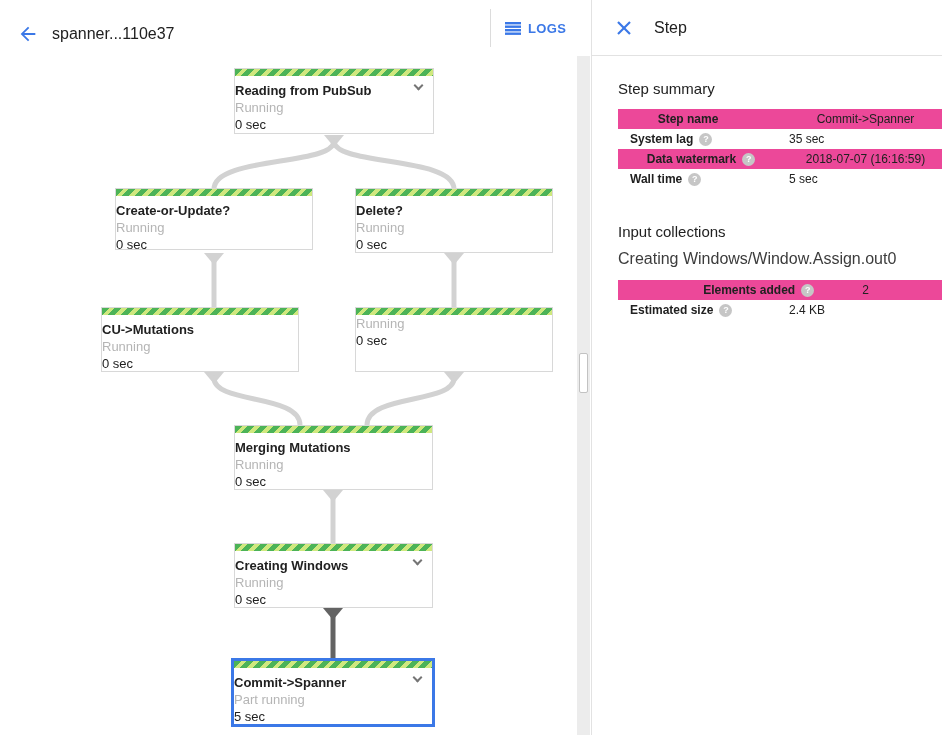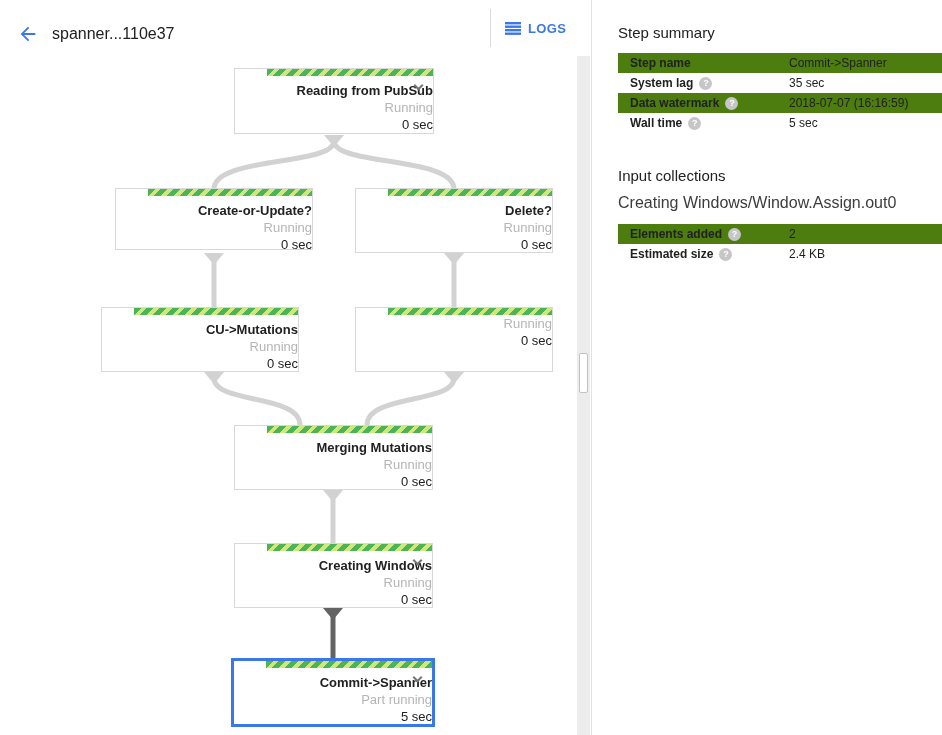--- a/index.html
+++ b/index.html
@@ -13,21 +13,21 @@
   .back-btn { width:40px; height:40px; margin-left:8px; display:flex; align-items:center; justify-content:center; cursor:pointer; }
   .job-title { font-size:16px; color:#212121; margin-left:4px; }
   .mini-divider { position:absolute; left:490px; top:9px; height:38px; width:1px; background:#dcdcdc; }
   .logs-btn { position:absolute; left:505px; top:0; height:56px; display:flex; align-items:center; gap:7px;
               color:#3b78e7; font-size:13px; font-weight:700; letter-spacing:.4px; cursor:pointer; }
 
   
   .graph { position:absolute; left:0; top:56px; width:591px; height:679px; background:#fff; }
   .edges { position:absolute; left:0; top:0; }
 
-  .node { position:absolute; background:#fff; border:1px solid #d8d8d8; text-align:right; cursor:pointer;padding-left:32px; }
+  .node { position:absolute; background:#fff; border:1px solid #d8d8d8; text-align:left; cursor:pointer; }
   .stripe { height:7px; width:100%;
             background:repeating-linear-gradient(135deg,#4cb357 0,#4cb357 5px,#cfe87e 5px,#cfe87e 9px); }
   .node .title { font-size:13px; font-weight:700; margin-top:7px; line-height:16px; }
   .node .status { font-size:13px; color:#b5b5b5; line-height:17px; }
   .node .time { font-size:13px; color:#212121; line-height:17px; }
   .node.selected { border:3px solid #3b78e7; }
   .chev { position:absolute; top:13px; right:11px; width:7px; height:7px;
           border-right:2px solid #757575; border-bottom:2px solid #757575;
           transform:rotate(45deg); cursor:pointer; }
 
@@ -39,21 +39,21 @@
   
   .right-col { width:351px; height:735px; border-left:1px solid #e2e2e2; }
   .right-header { height:56px; border-bottom:1px solid #e2e2e2; display:flex; align-items:center; }
   .close-btn { width:40px; height:40px; margin-left:12px; display:flex; align-items:center; justify-content:center; cursor:pointer; }
   .panel-title { font-size:16px; margin-left:10px; }
 
   .panel-body { padding:24px 0 0 26px; }
   .section-heading { font-size:15px; color:#212121; margin-bottom:12px; }
   .kv-table { margin-bottom:4px; }
   .kv-row { display:flex; align-items:center; height:20px; padding-left:12px; font-size:12px; }
-  .kv-row.shaded { background:#4d7c0f; }
+  .kv-row.shaded { background:#ec4899;justify-content:center; }
   .kv-label { width:159px; font-weight:700; display:flex; align-items:center; gap:6px; }
   .kv-value { font-weight:400; }
   .help { width:13px; height:13px; border-radius:50%; background:#c6c6c6; color:#fff;
           font-size:9px; font-weight:700; display:inline-flex; align-items:center;
           justify-content:center; cursor:pointer; flex:none; }
   .collections-sub { font-size:16px; color:#3c3c3c; margin:-2px 0 12px 0; }
   .gap { height:30px; }
 </style>
 </head>
 <body>
@@ -166,20 +166,29 @@
       </div>
 
       <div class="scroll-track">
         <div class="scroll-thumb"></div>
       </div>
     </div>
   </div>
 
   <div class="right-col">
 
+    <div class="right-header">
+      <div class="close-btn">
+        <svg width="16" height="16" viewBox="0 0 16 16">
+          <line x1="2" y1="2" x2="14" y2="14" stroke="#3b78e7" stroke-width="2.2"></line>
+          <line x1="14" y1="2" x2="2" y2="14" stroke="#3b78e7" stroke-width="2.2"></line>
+        </svg>
+      </div>
+      <div class="panel-title">Step</div>
+    </div>
 
     <div class="panel-body">
 
       <div class="section-heading">Step summary</div>
 
       <div class="kv-table">
         <div class="kv-row shaded">
           <div class="kv-label">
             <span>Step name</span>
           </div>

